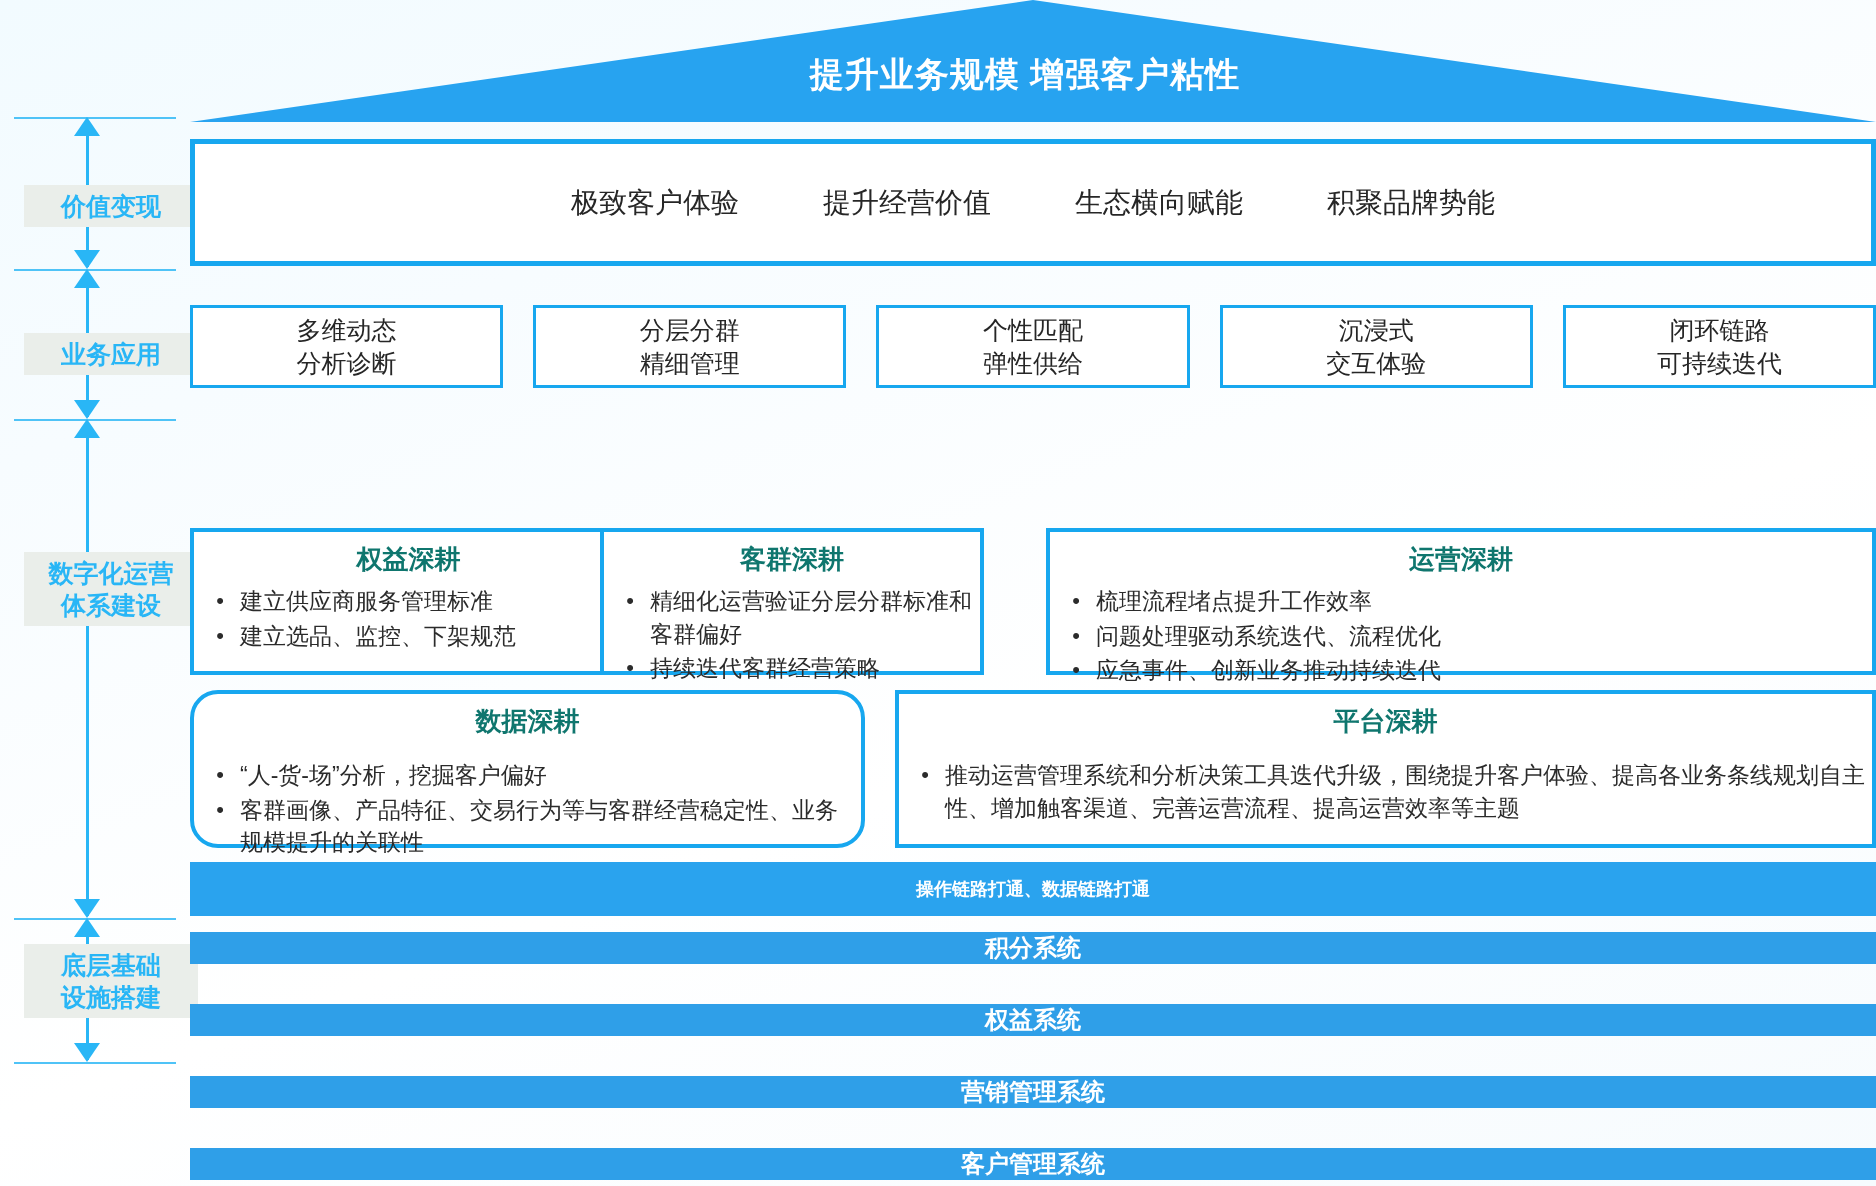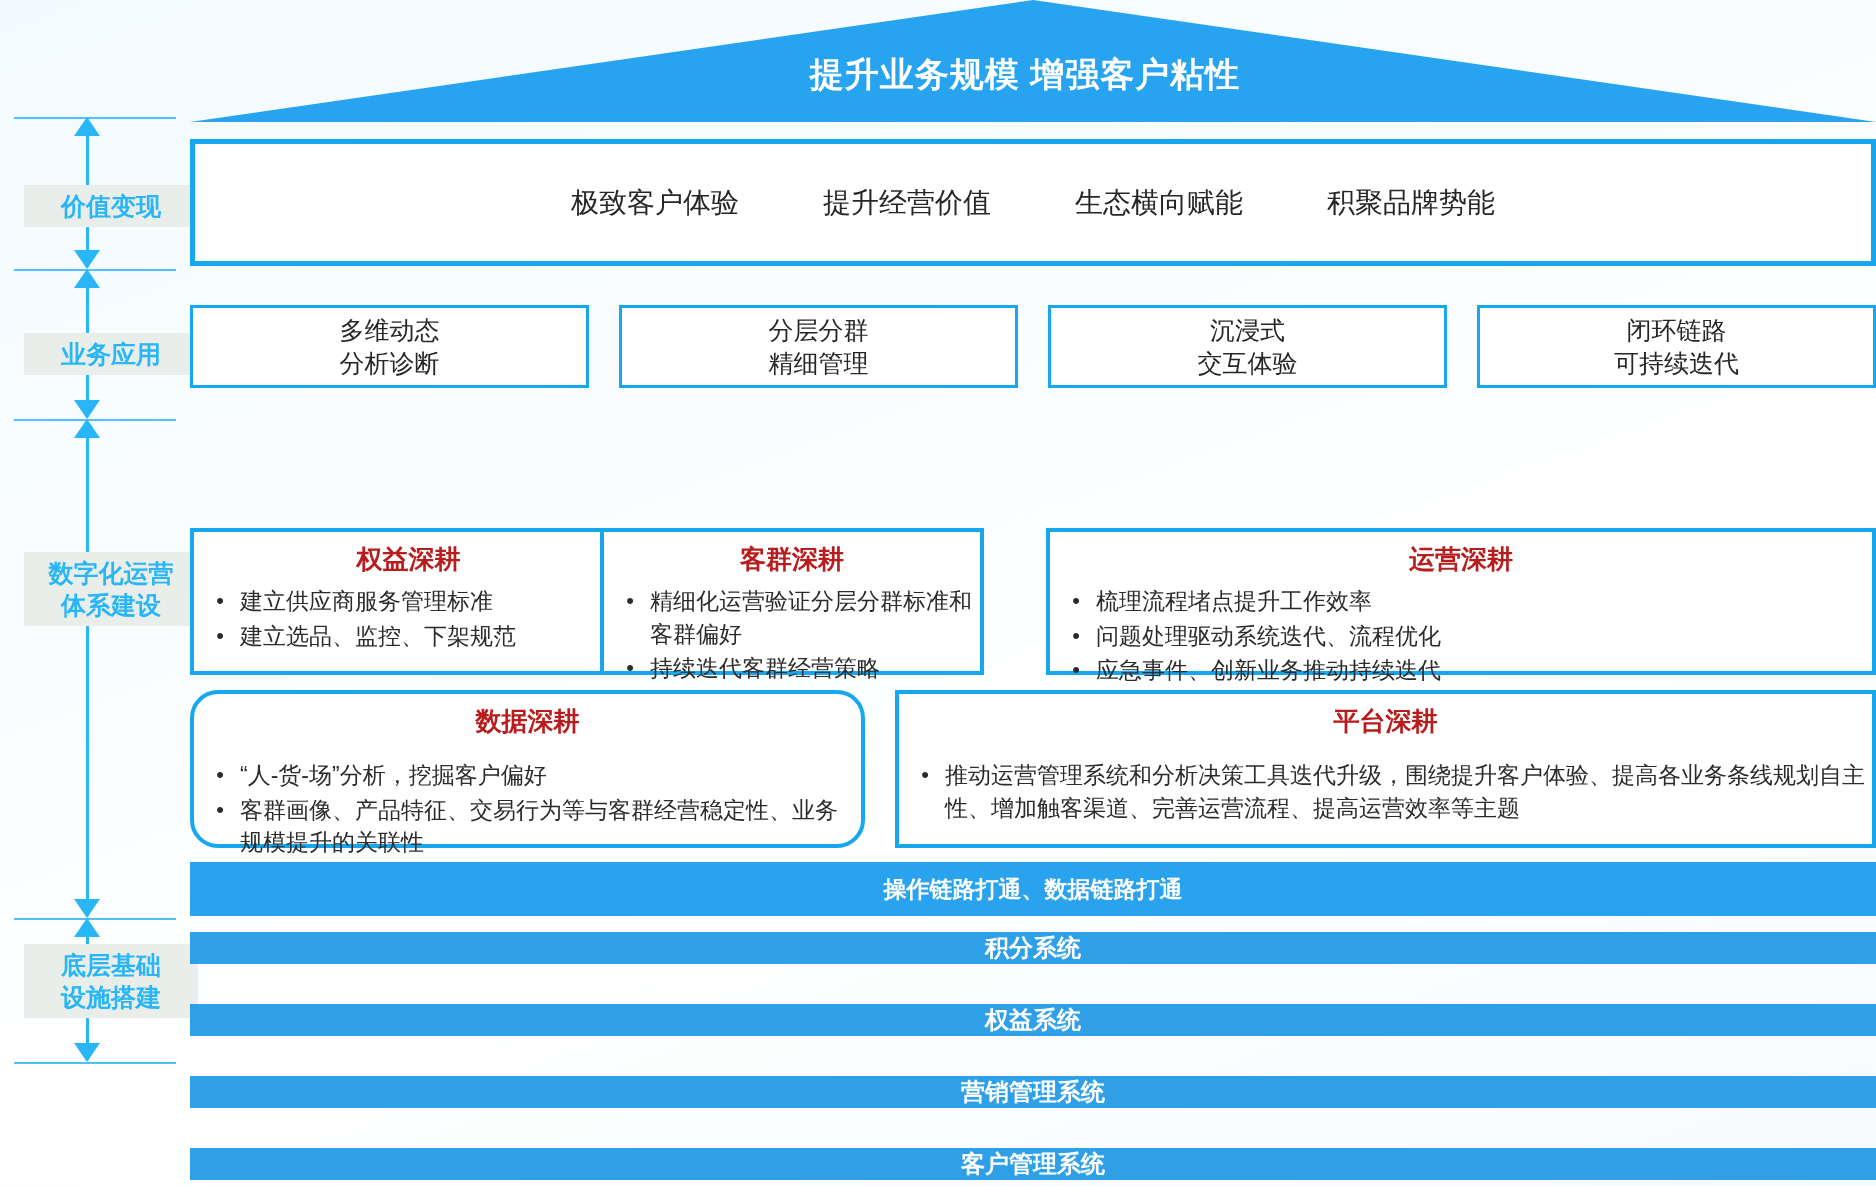--- a/index.html
+++ b/index.html
@@ -101,21 +101,21 @@
     font-size: 25px; color:#262626; line-height: 1.32;
   }
 
   
   .deep {
     background:#fff; border:4px solid #17a7ef;
     position:absolute;
     padding: 10px 6px 10px 6px;
   }
   .deep-title {
-    text-align:center; font-weight:700; font-size: 26px; color:#b91c1c;
+    text-align:center; font-weight:700; font-size: 26px; color:#0f766e;
     margin-bottom: 8px;
   }
   ul.bullets { list-style: none; }
   ul.bullets li {
     display:flex; align-items:flex-start;
     font-size: 23px; color:#2b2b2b; line-height: 1.42;
     margin-bottom: 2px;
   }
   ul.bullets li .dot {
     flex: 0 0 auto;
@@ -135,21 +135,21 @@
 
   .deep.tall { height: 158px; }
   #deep-data .deep-title, #deep-platform .deep-title { margin-bottom: 20px; }
 
   
   #link-bar {
     position:absolute; left: 190px; top: 862px;
     width: 1686px; height: 54px;
     background: #2aa3ee;
     display:flex; align-items:center; justify-content:center;
-    color:#fff; font-weight:700; font-size: 23px;
+    color:#fff; font-weight:700; font-size: 18px;
   }
   #systems-row {
     position:absolute; left: 190px; top: 932px;
     width: 1686px; height: 46px;
     display:flex; gap: 40px; flex-direction: column;
   }
   .sys-box {
     flex:1 1 0; background:#2f9fe8;
     display:flex; align-items:center; justify-content:center;
     color:#fff; font-weight:700; font-size: 24px;
@@ -212,20 +212,24 @@
   <div id="appsrow">
     <div class="app-box">
       <span>多维动态</span>
       <span>分析诊断</span>
     </div>
     <div class="app-box">
       <span>分层分群</span>
       <span>精细管理</span>
     </div>
     <div class="app-box">
+      <span>个性匹配</span>
+      <span>弹性供给</span>
+    </div>
+    <div class="app-box">
       <span>沉浸式</span>
       <span>交互体验</span>
     </div>
     <div class="app-box">
       <span>闭环链路</span>
       <span>可持续迭代</span>
     </div>
   </div>
 
   <div class="deep" id="deep-equity">

